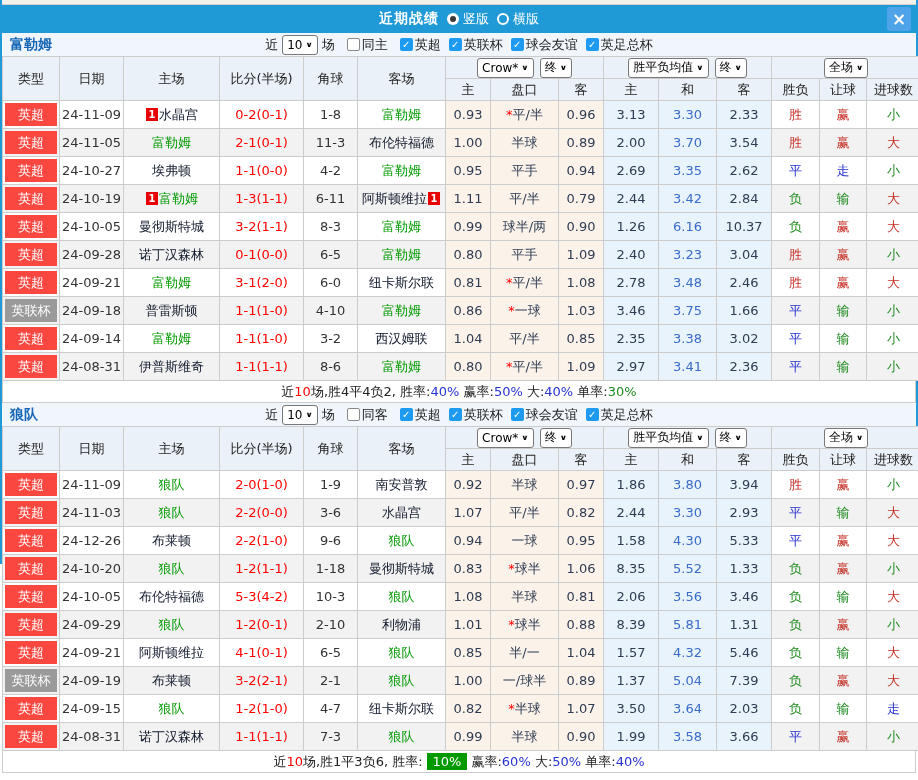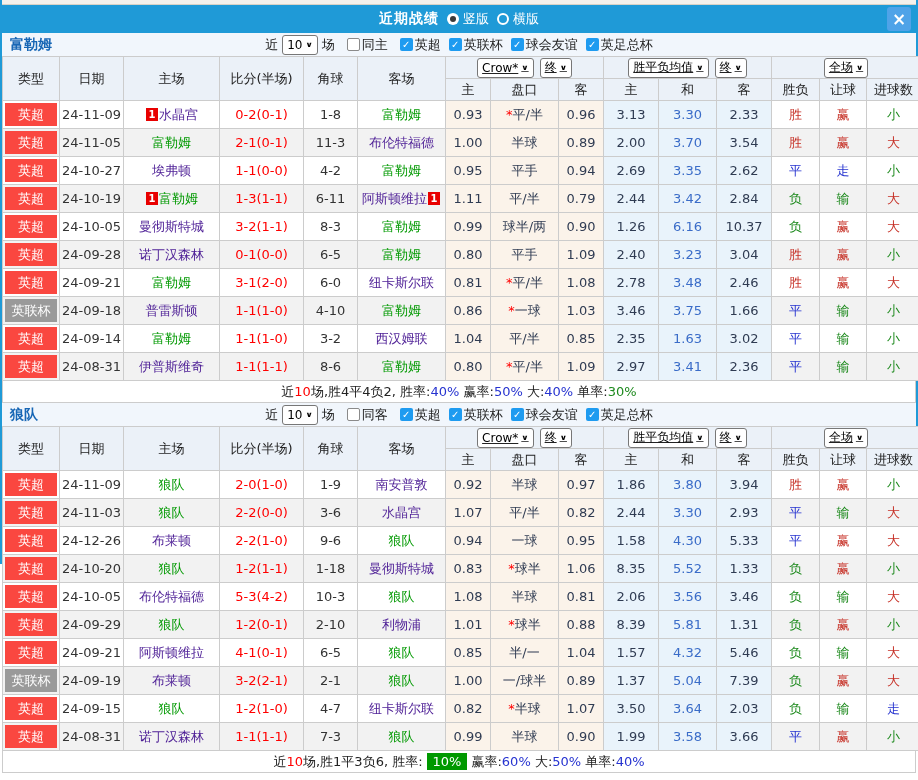--- a/index.html
+++ b/index.html
@@ -45,21 +45,21 @@
   table{border-collapse:collapse;table-layout:fixed;width:918px;}
   th,td{border:1px solid #CCC;text-align:center;padding:0;overflow:hidden;white-space:nowrap;}
   thead th{background:var(--head-bg,#EBF1F8);font-weight:normal;font-size:13px;color:#222;height:21px;}
   tbody td{height:27px;font-size:13px;color:#333;background:#fff;}
   tr.alt td{background:#F2F2F2;}
   td.cream, tr.alt td.cream{background:var(--cream,#FBF3EA);}
   td.lb, tr.alt td.lb{background:var(--ltblue,#E9F3FB);}
   .badge{height:23px;margin:2px;display:flex;align-items:center;justify-content:center;color:#fff;font-size:13px;}
   .badge.epl{background:var(--badge-epl,#FA4740);}
   .badge.cup{background:var(--badge-cup,#9A9A9A);}
-  .tn{color:#4c1d95;}
+  .tn{color:#0f172a;}
   .tn.grn{color:var(--team-green,#009900);}
   td.score{color:var(--score-red,#FF0000);}
   .od{color:var(--odds-text,#2F3B52);}
   td.mid{color:var(--mid-blue,#3A6CC8);}
   .rr{color:var(--res-red,#C62F25);}
   .rb{color:var(--res-blue,#2633D0);}
   .rg{color:var(--res-green,#1E8A1E);}
   .star{color:#f00;}
   .card{
     display:inline-block;width:12px;height:13px;background:#E80000;color:#fff;
@@ -68,21 +68,21 @@
   .summary{
     height:21px;display:flex;align-items:center;justify-content:center;
     font-size:13px;color:#222;border:1px solid #CCC;border-top:none;background:#fff;
   }
   .summary span{white-space:pre;}
   .seg-plain{color:#222;}
   .seg-red{color:#f00;}
   .seg-blue{color:var(--pct-blue,#2633D0);}
   .seg-green{color:var(--pct-green,#1E8A1E);}
   .seg-greenbox{background:var(--sum-box,#009900);color:#fff;padding:1px 6px;margin:0 4px;}
-  .gh-wrap{display:flex;align-items:center;justify-content:center;gap:6px;text-decoration:underline;}
+  .gh-wrap{display:flex;align-items:center;justify-content:center;gap:6px;}
 </style>
 </head>
 <body>
 
 <div class="window">
   <div class="topstrip"></div>
   <div class="titlebar">
     <span class="title">近期战绩</span>
     <label class="radio-label">
       <span class="radio on"></span>
@@ -361,21 +361,21 @@
               </td>
               <td>24-09-14</td>
               <td><span class="tn grn">富勒姆</span></td>
               <td class="score">1-1(1-0)</td>
               <td>3-2</td>
               <td><span class="tn">西汉姆联</span></td>
               <td class="cream od">1.04</td>
               <td class="cream od">平/半</td>
               <td class="cream od">0.85</td>
               <td class="lb od">2.35</td>
-              <td class="lb mid">1.63</td>
+              <td class="lb mid">3.38</td>
               <td class="lb od">3.02</td>
               <td class="res rb">平</td>
               <td class="res rg">输</td>
               <td class="res rg">小</td>
             </tr>
             <tr class="alt">
               <td>
                 <div class="badge epl">英超</div>
               </td>
               <td>24-08-31</td>

